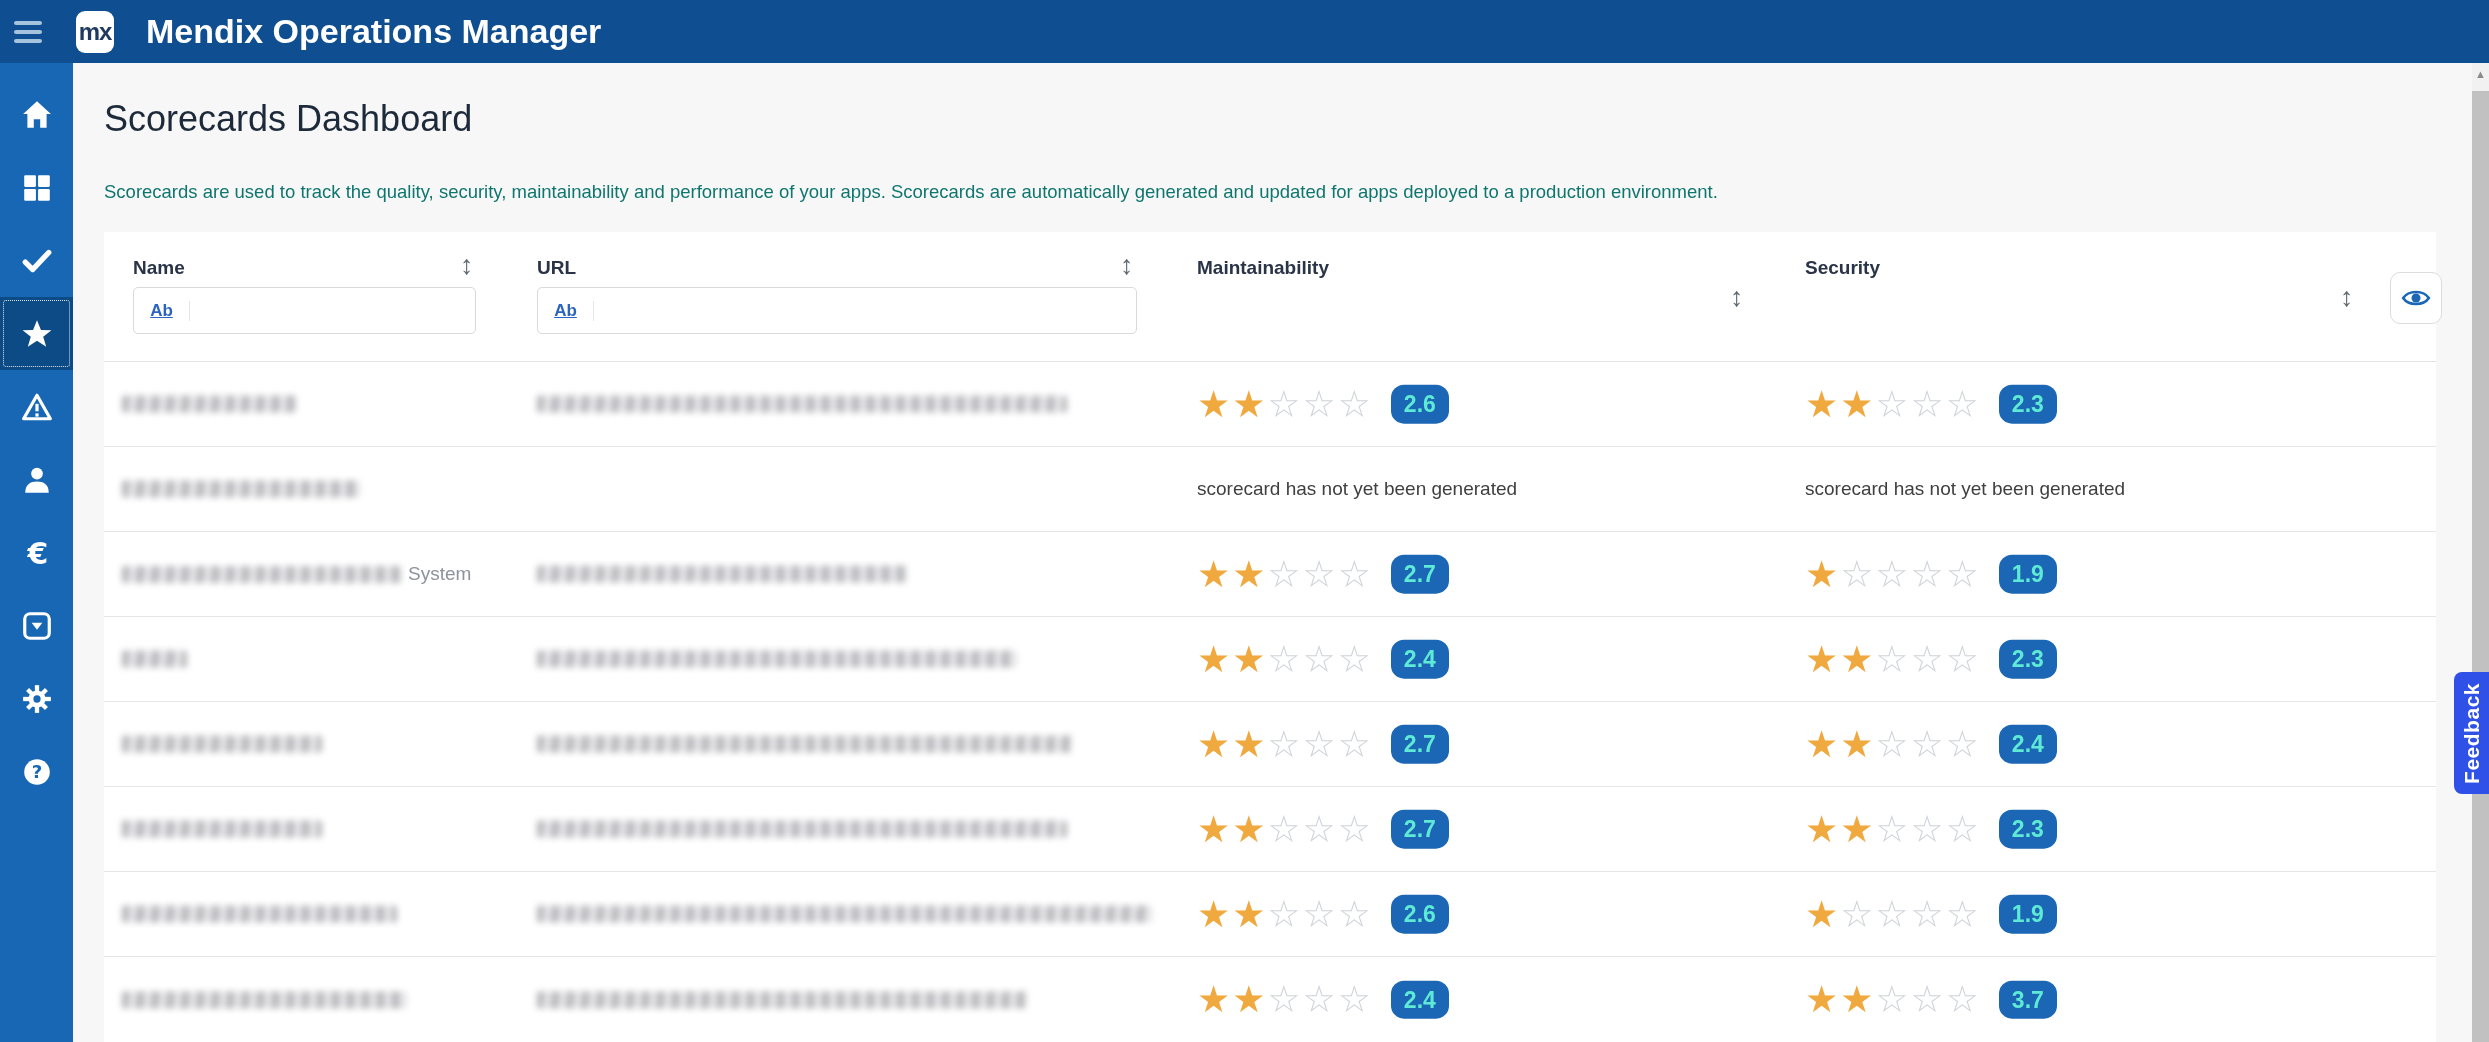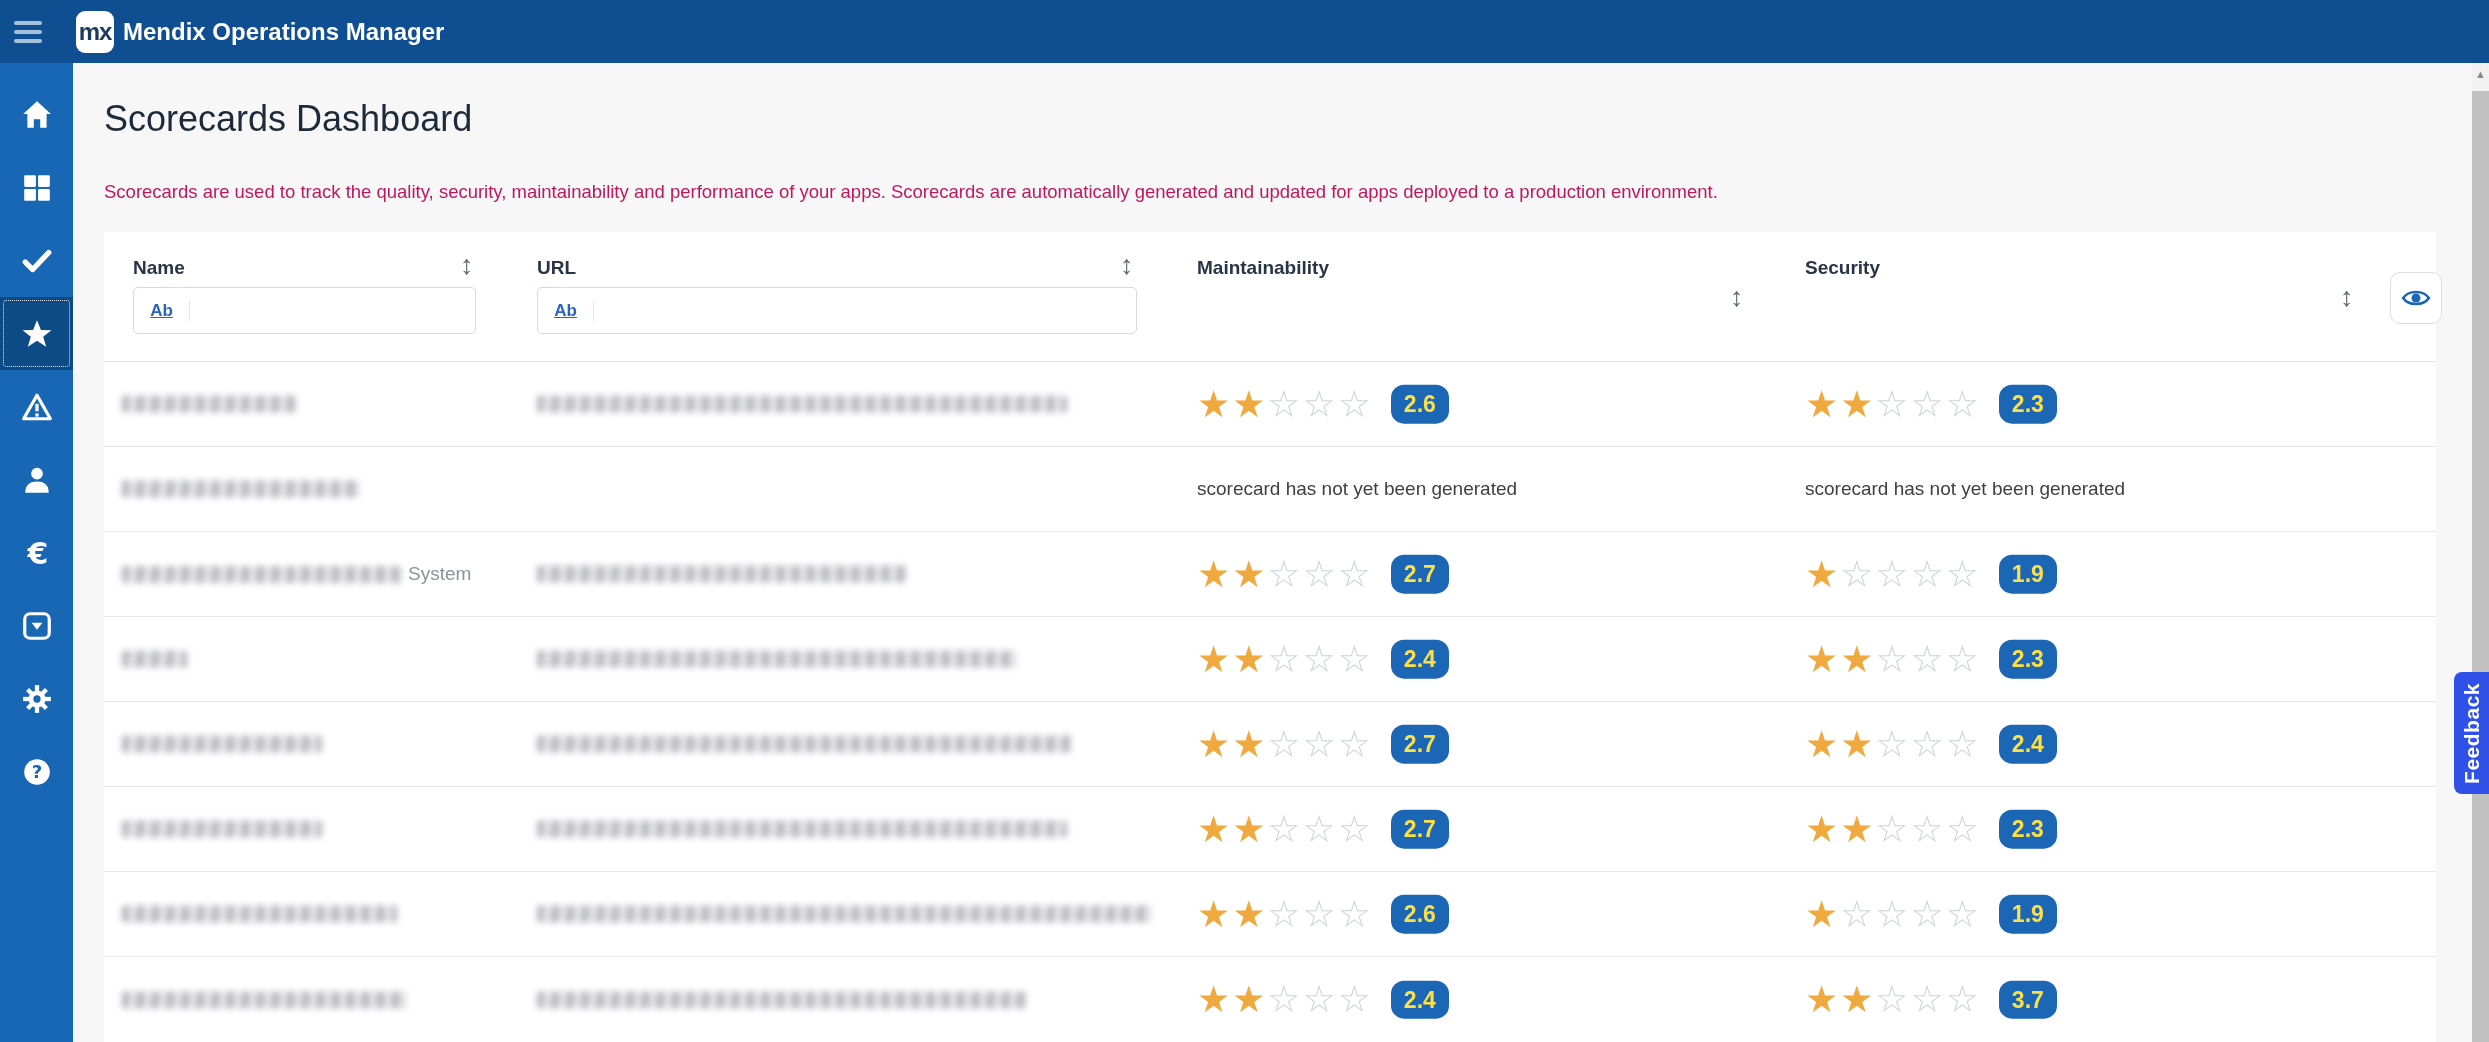--- a/index.html
+++ b/index.html
@@ -8,36 +8,36 @@
 
   
   .topbar { position:absolute; left:0; top:0; width:2489px; height:63px;
     background:#0f4e91; display:flex; align-items:center; z-index:30; }
   .hamburger { width:46px; height:63px; margin-left:14px; display:flex; flex-direction:column;
     justify-content:center; gap:5px; cursor:pointer; }
   .hamburger span { display:block; width:28px; height:4px; border-radius:2px; background:#a6c3de; }
   .logo { width:38px; height:42px; margin-left:16px; background:#ffffff; border-radius:9px;
     display:flex; align-items:center; justify-content:center;
     color:#1e3a5f; font-weight:800; font-size:24px; letter-spacing:-1px; }
-  .app-title { margin-left:9px; color:#ffffff; font-weight:700; font-size:24px; }
+  .app-title { margin-left:32px; color:#ffffff; font-weight:700; font-size:34px; }
 
   
   .sidebar { position:absolute; left:0; top:63px; width:73px; height:979px;
     background:#1767b4; padding-top:15px; z-index:20; }
   .side-item { width:73px; height:73px; display:flex; align-items:center; justify-content:center;
     position:relative; cursor:pointer; }
   .side-item.active { background:#0d4b87; }
   .side-item.active::after { content:""; position:absolute; inset:3px;
     border:1px dotted rgba(255,255,255,.85); border-radius:3px; }
   .side-item svg { width:32px; height:32px; }
 
   
   .content { position:absolute; left:73px; top:63px; width:2416px; height:979px; background:#f7f7f8; }
   .page-title { position:absolute; left:31px; top:35px; font-size:36px; font-weight:400; color:#1d2a3a; }
-  .page-desc { position:absolute; left:31px; top:118px; font-size:18.5px; color:#be185d; }
+  .page-desc { position:absolute; left:31px; top:118px; font-size:18.5px; color:#0f766e; }
 
   
   .table { position:absolute; left:31px; top:169px; width:2332px; height:810px; background:#ffffff; }
   .thead { position:relative; height:130px; border-bottom:1px solid #e3e3e6; }
   .col-label { position:absolute; top:25px; font-size:19px; font-weight:700; color:#2a3447; }
   .sort-icon { position:absolute; font-size:27px; color:#5f6a72; cursor:pointer; line-height:1; }
   .filter { position:absolute; top:55px; height:47px; background:#fff;
     border:1px solid #d9d9d9; border-radius:5px; display:flex; align-items:center; }
   .filter .prefix { width:56px; display:flex; align-items:center; justify-content:center;
     border-right:1px solid #e5e5e8; font-size:17px; color:#2a63c0;
@@ -55,21 +55,21 @@
   .cell.maint { left:1093px; }
   .cell.sec   { left:1701px; }
 
   .redact { height:17px; border-radius:3px; opacity:.65; filter:blur(3px);
     background:repeating-linear-gradient(93deg,#8f9097 0 7px,#d8d8dc 7px 15px); }
   .name-suffix { margin-left:6px; font-size:19px; color:#8d939c; filter:blur(.6px); }
 
   .stars { font-size:37px; line-height:1; letter-spacing:2px; white-space:nowrap; }
   .star.filled { color:#f0a93f; }
   .star.empty  { color:#cfd3d9; }
-  .badge { margin-left:18px; background:#1b66b5; color:#fde047; font-weight:700; font-size:23px;
+  .badge { margin-left:18px; background:#1b66b5; color:#5eead4; font-weight:700; font-size:23px;
     padding:5px 13px; border-radius:13px; line-height:1.25; }
   .empty-text { font-size:19px; color:#404040; }
 
   
   .scrollbar { position:absolute; right:0; top:63px; width:17px; height:979px; background:#f1f1f1; z-index:10; }
   .scroll-up { height:22px; display:flex; align-items:center; justify-content:center;
     font-size:11px; color:#8a8a8a; cursor:pointer; }
   .scroll-thumb { position:absolute; left:0; top:28px; width:17px; height:951px; background:#c1c1c1; cursor:pointer; }
   .feedback-tab { position:absolute; right:0; top:672px; width:35px; height:122px; background:#3051e8;
     border-radius:8px 0 0 8px; display:flex; align-items:center; justify-content:center; cursor:pointer; z-index:40; }

